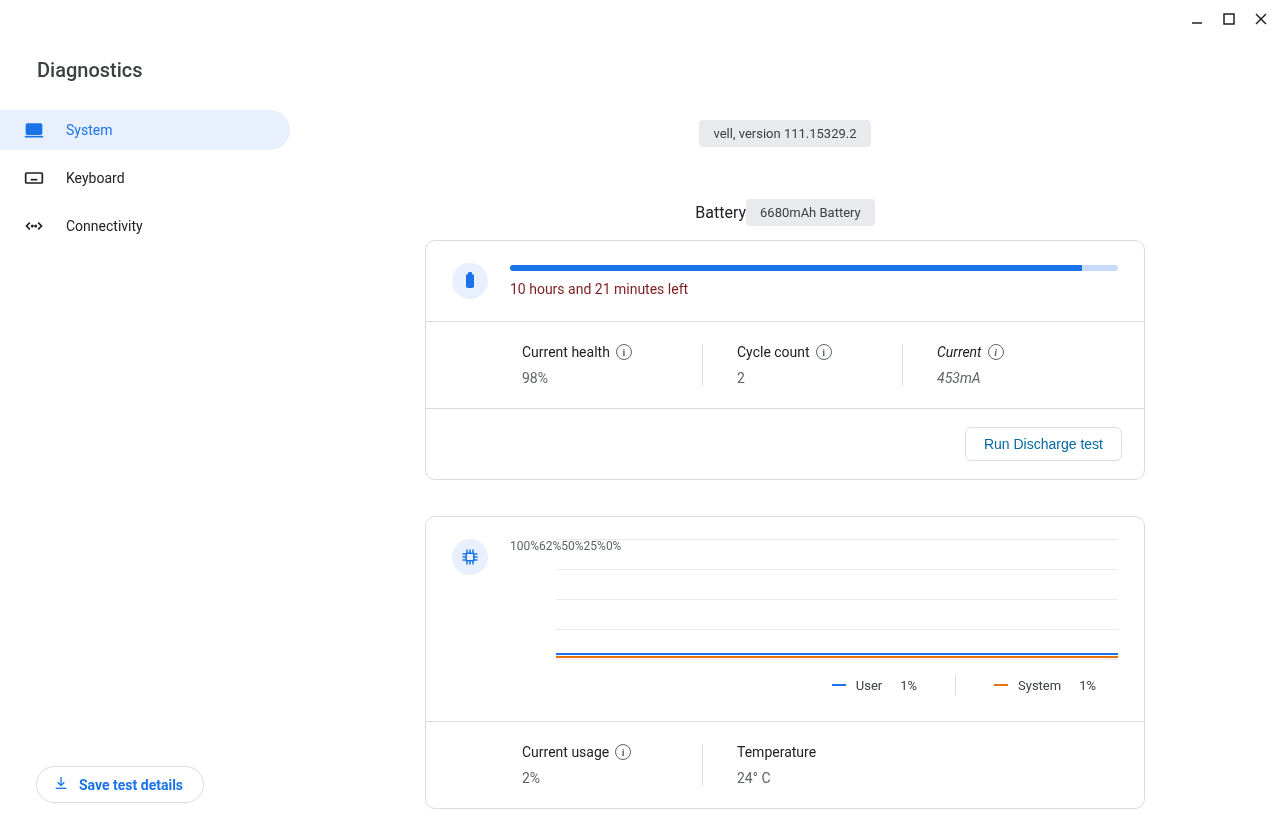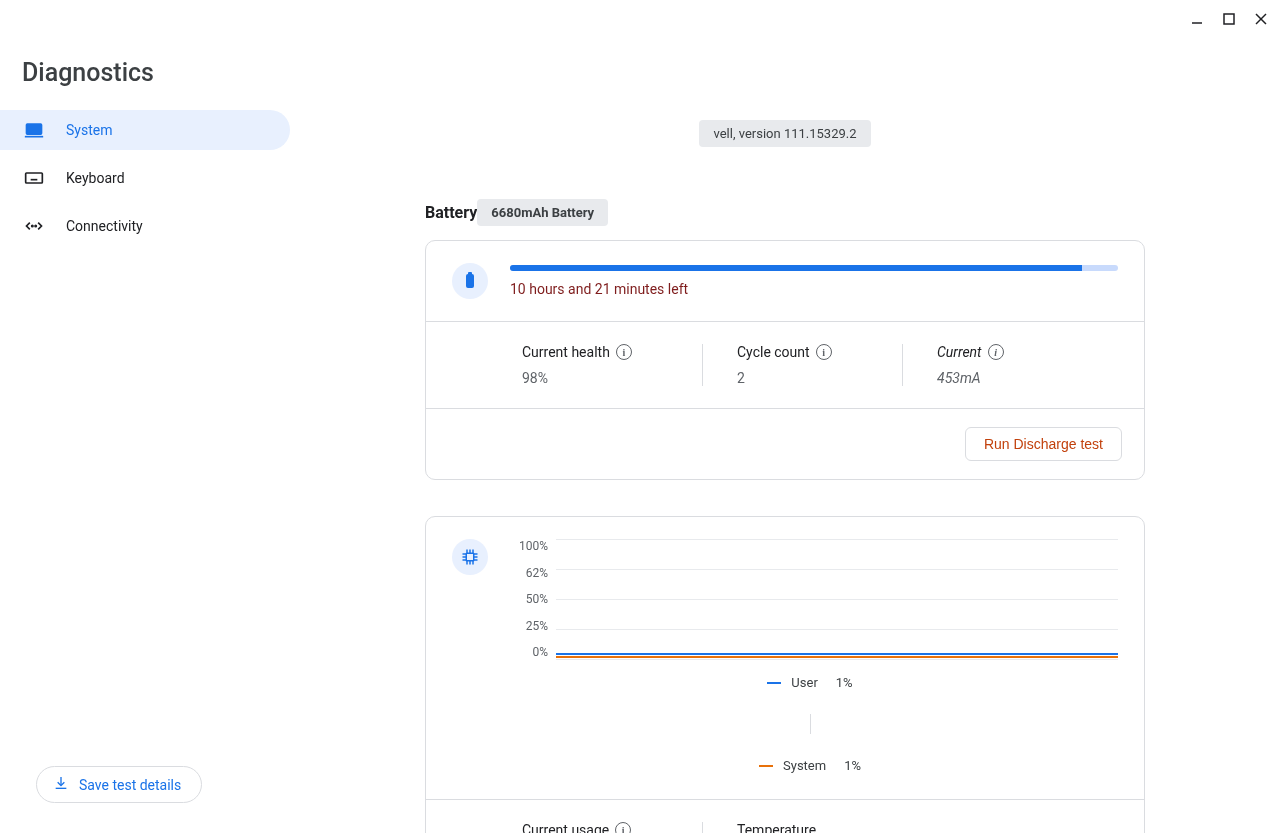--- a/index.html
+++ b/index.html
@@ -17,22 +17,22 @@
     top: 12px;
     right: 12px;
     display: flex;
     gap: 18px;
     align-items: center;
   }
   .window-controls svg { display:block; }
   .app-title {
     position: absolute;
     top: 58px;
-    left: 22px;
-    font-size: 25px;
+    left: 37px;
+    font-size: 20px;
     font-weight: 500;
     color: #3c4043;
   }
   .sidebar {
     position: absolute;
     top: 110px;
     left: 0;
     width: 290px;
   }
   .sidebar-item {
@@ -61,21 +61,21 @@
     left: 36px;
     bottom: 30px;
     border: 1px solid #dadce0;
     border-radius: 20px;
     padding: 8px 20px 8px 16px;
     display: flex;
     align-items: center;
     gap: 10px;
     color: #1a73e8;
     font-size: 14px;
-    font-weight: 400;
+    font-weight: 700;
     cursor: pointer;
     background: #fff;
   }
 
   .main {
     position: absolute;
     left: 425px;
     top: 120px;
     width: 720px;
   }
@@ -83,24 +83,23 @@
   .chip {
     display: inline-block;
     background: #e8eaed;
     color: #3c4043;
     padding: 6px 14px;
     border-radius: 4px;
     font-size: 13px;
   }
   .section-header {
     display: flex;
-    justify-content: flex-start;
+    justify-content: center;
     align-items: center;
     margin-bottom: 14px;
-    font-weight: bold;
   }
   .section-title {
     font-size: 16px;
     color: #202124;
   }
   .card {
     border: 1px solid #dadce0;
     border-radius: 10px;
     background: #fff;
   }
@@ -135,46 +134,46 @@
   .stat.col3 { width: 200px; font-style: italic; }
 
   .card-footer {
     border-top: 1px solid #dadce0;
     padding: 18px 22px;
     display:flex; justify-content:flex-end;
   }
   .outline-btn {
     border: 1px solid #dadce0;
     background: #fff;
-    color: #c2410c;
+    color: #0369a1;
     font-size: 14px;
     padding: 8px 18px;
     border-radius: 6px;
     cursor: pointer;
     font-weight: 500;
   }
 
   .cpu-chart-wrap {
     flex:1; display:flex; flex-direction:column;
   }
   .yaxis {
-    display:flex; flex-direction:column; justify-content:space-between;
+    display:flex; flex-direction:row; justify-content:space-between;
     height:120px; width:46px; text-align:right; font-size:12px; color:#5f6368;
     padding-right: 8px;
   }
   .chart-body { display:flex; }
   .grid-area { flex:1; position:relative; height:120px; }
   .gridline { position:absolute; left:0; right:0; height:1px; background:#e8eaed; }
   .chart-series { position:absolute; left:0; right:0; bottom:2px; height:4px; }
   .series-user { border-top: 2px solid #1a73e8; }
   .series-system { border-top: 2px solid #e8710a; top:1px; position:relative; }
 
   .legend-row {
     display:flex; justify-content:flex-end; align-items:center; gap:24px;
-    padding: 16px 8px 4px 0; font-size:13px; color:#3c4043;flex-direction:column;
+    padding: 16px 8px 4px 0; font-size:13px; color:#3c4043;
   }
   .legend-item { display:flex; align-items:center; gap:10px; padding: 0 14px; }
   .legend-sep { width:1px; height:20px; background:#dadce0; }
   .legend-swatch { width:14px; height:2px; display:inline-block; }
   .legend-val { margin-left: 8px; color:#3c4043; }
 
   .info-ico { width:16px; height:16px; border:1.5px solid #5f6368; border-radius:50%; display:inline-flex; align-items:center; justify-content:center; font-size:10px; font-weight:bold; color:#5f6368; font-family: serif; }
 </style>
 </head>
 <body>

